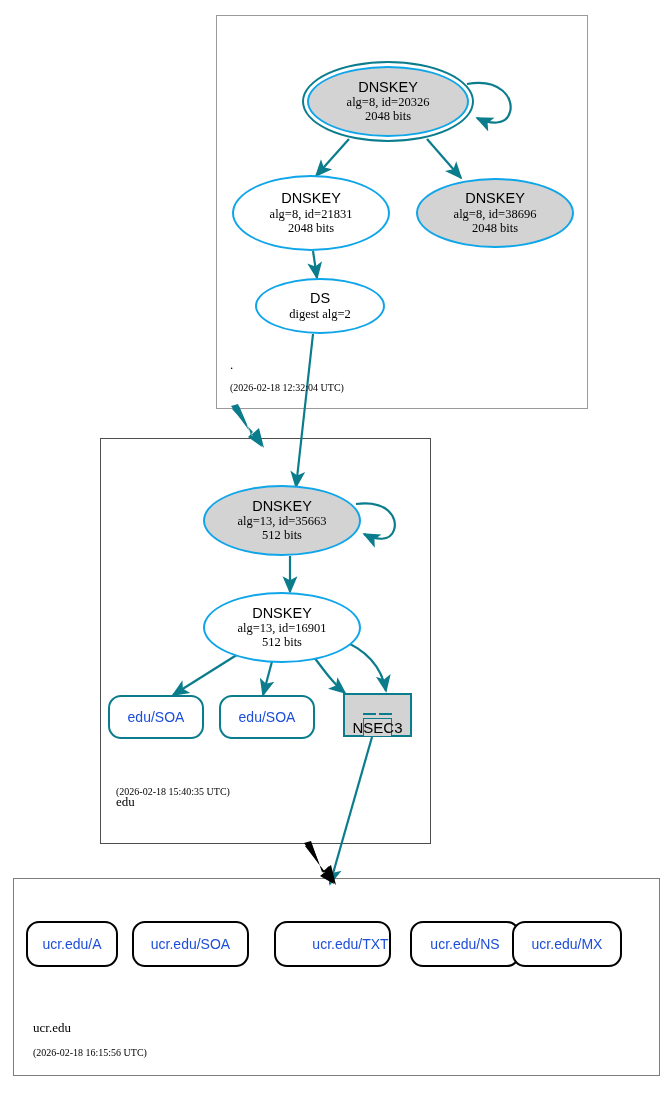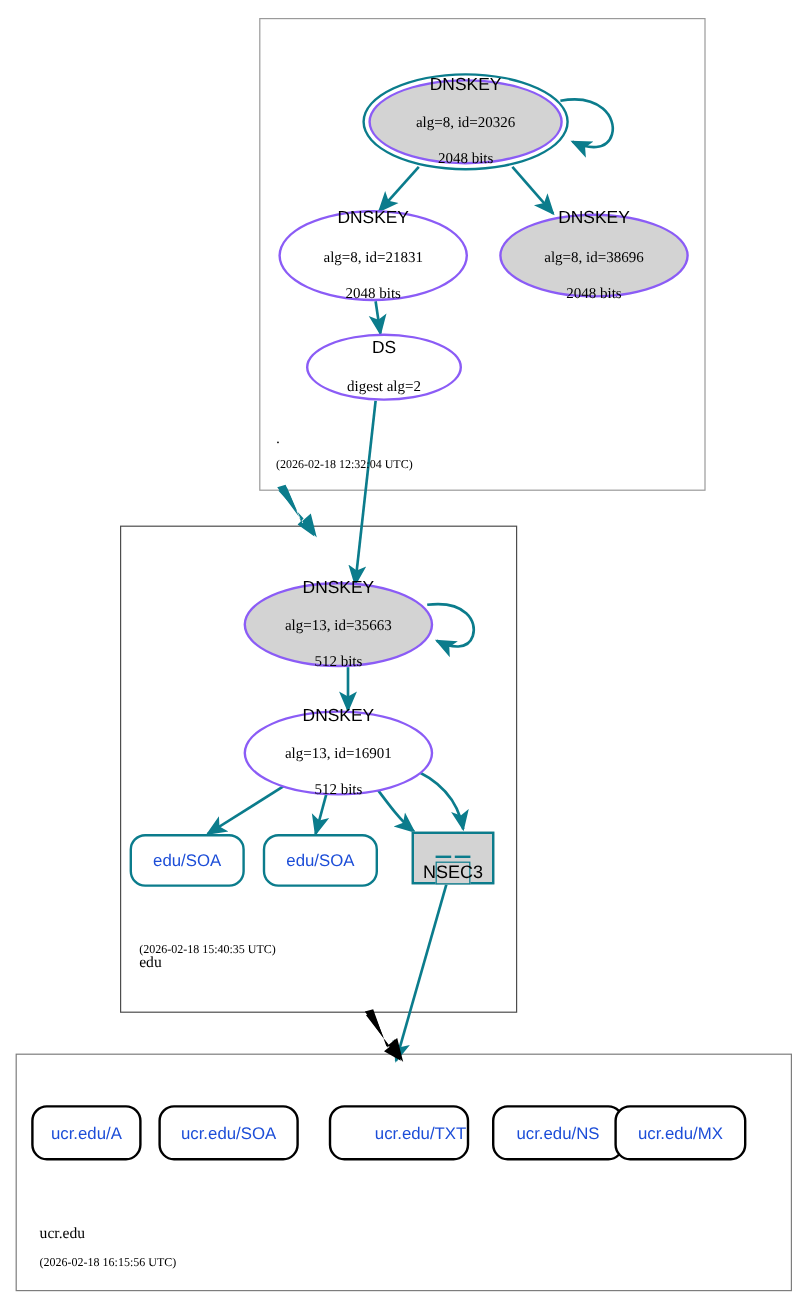--- a/index.html
+++ b/index.html
@@ -58,35 +58,34 @@
     flex-direction: column;
     align-items: center;
     justify-content: center;
     text-align: center;
     color: #000000;
   }
   .ell {
     border-radius: 50%;
   }
   .ell-teal {
-    border: 2px solid #8b5cf6;
+    border: 2px solid #0ea5e9;
     align-items: center;
   }
   .fill-gray { background: #d3d3d3; }
   .fill-white { background: #ffffff; }
   .ttl-main {
     font-family: "Liberation Sans", sans-serif;
     font-size: 14.5px;
     line-height: 1.05;
   }
   .ttl-sub {
     font-family: "Liberation Serif", serif;
     font-size: 12.5px;
     line-height: 1.12;
-    margin-top: 16px;
   }
   .dbl-outer {
     position: absolute;
     border: 2px solid #0b7c8c;
     border-radius: 50%;
     background: #ffffff;
     box-sizing: border-box;
   }
   .rrset {
     position: absolute;

